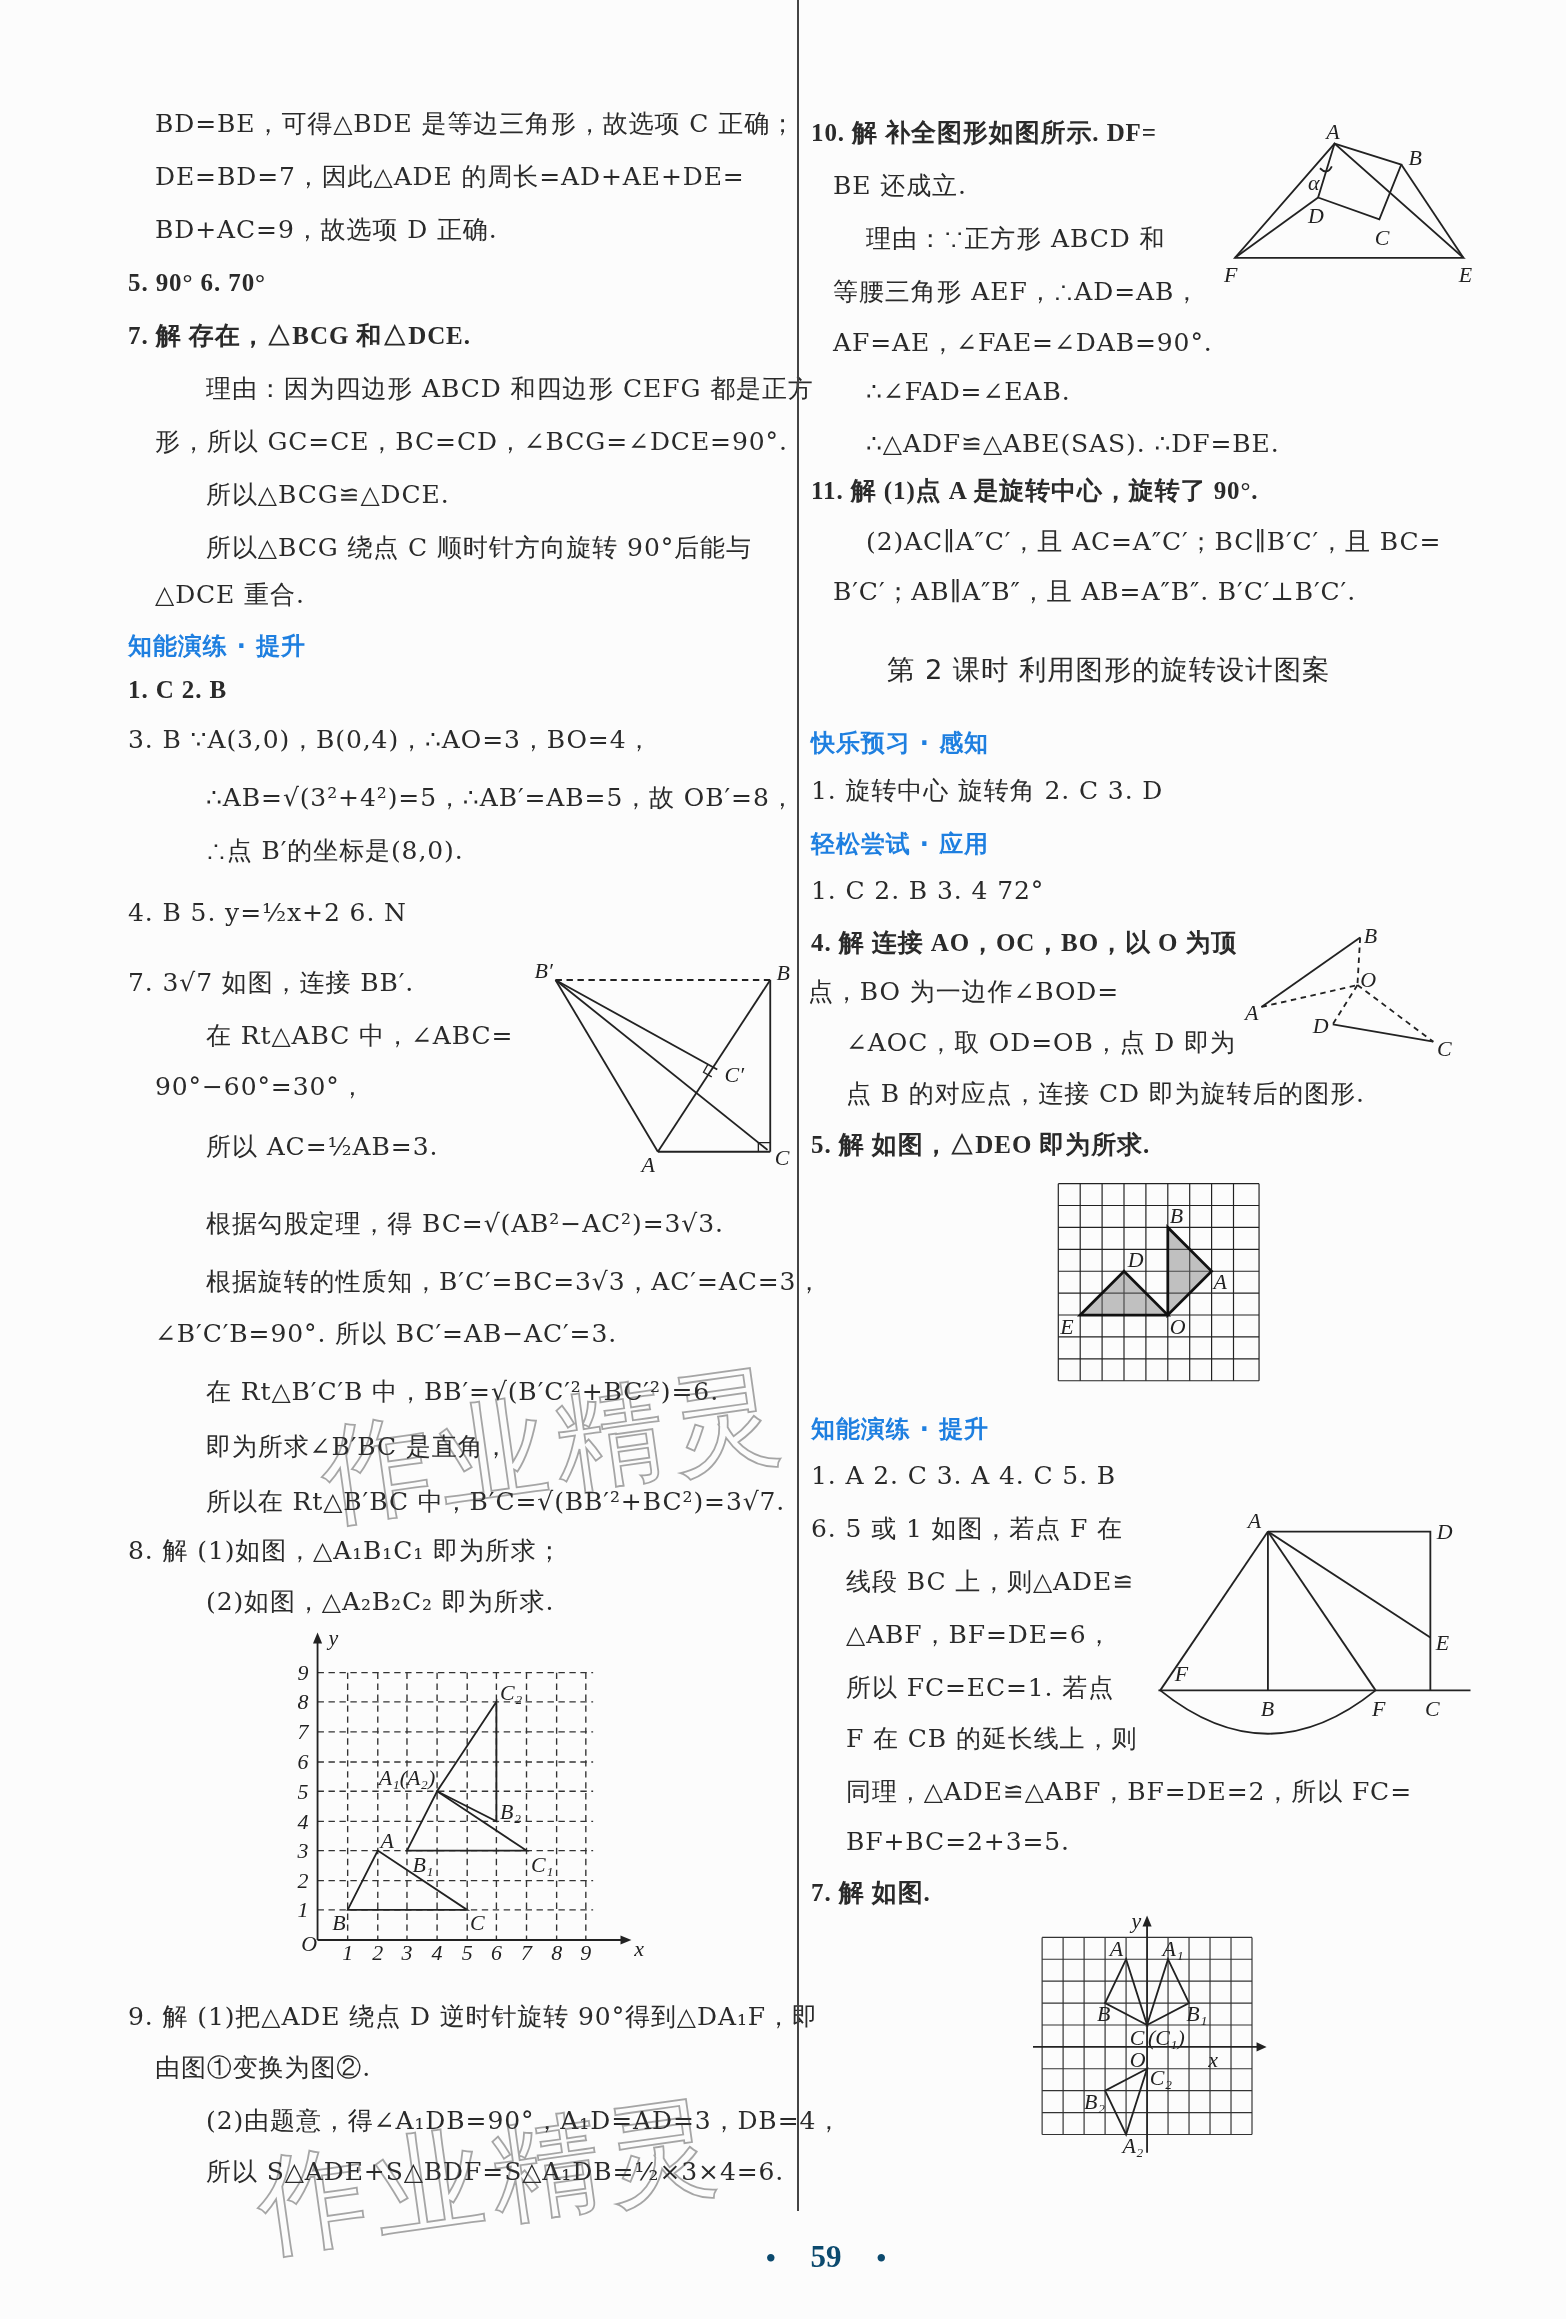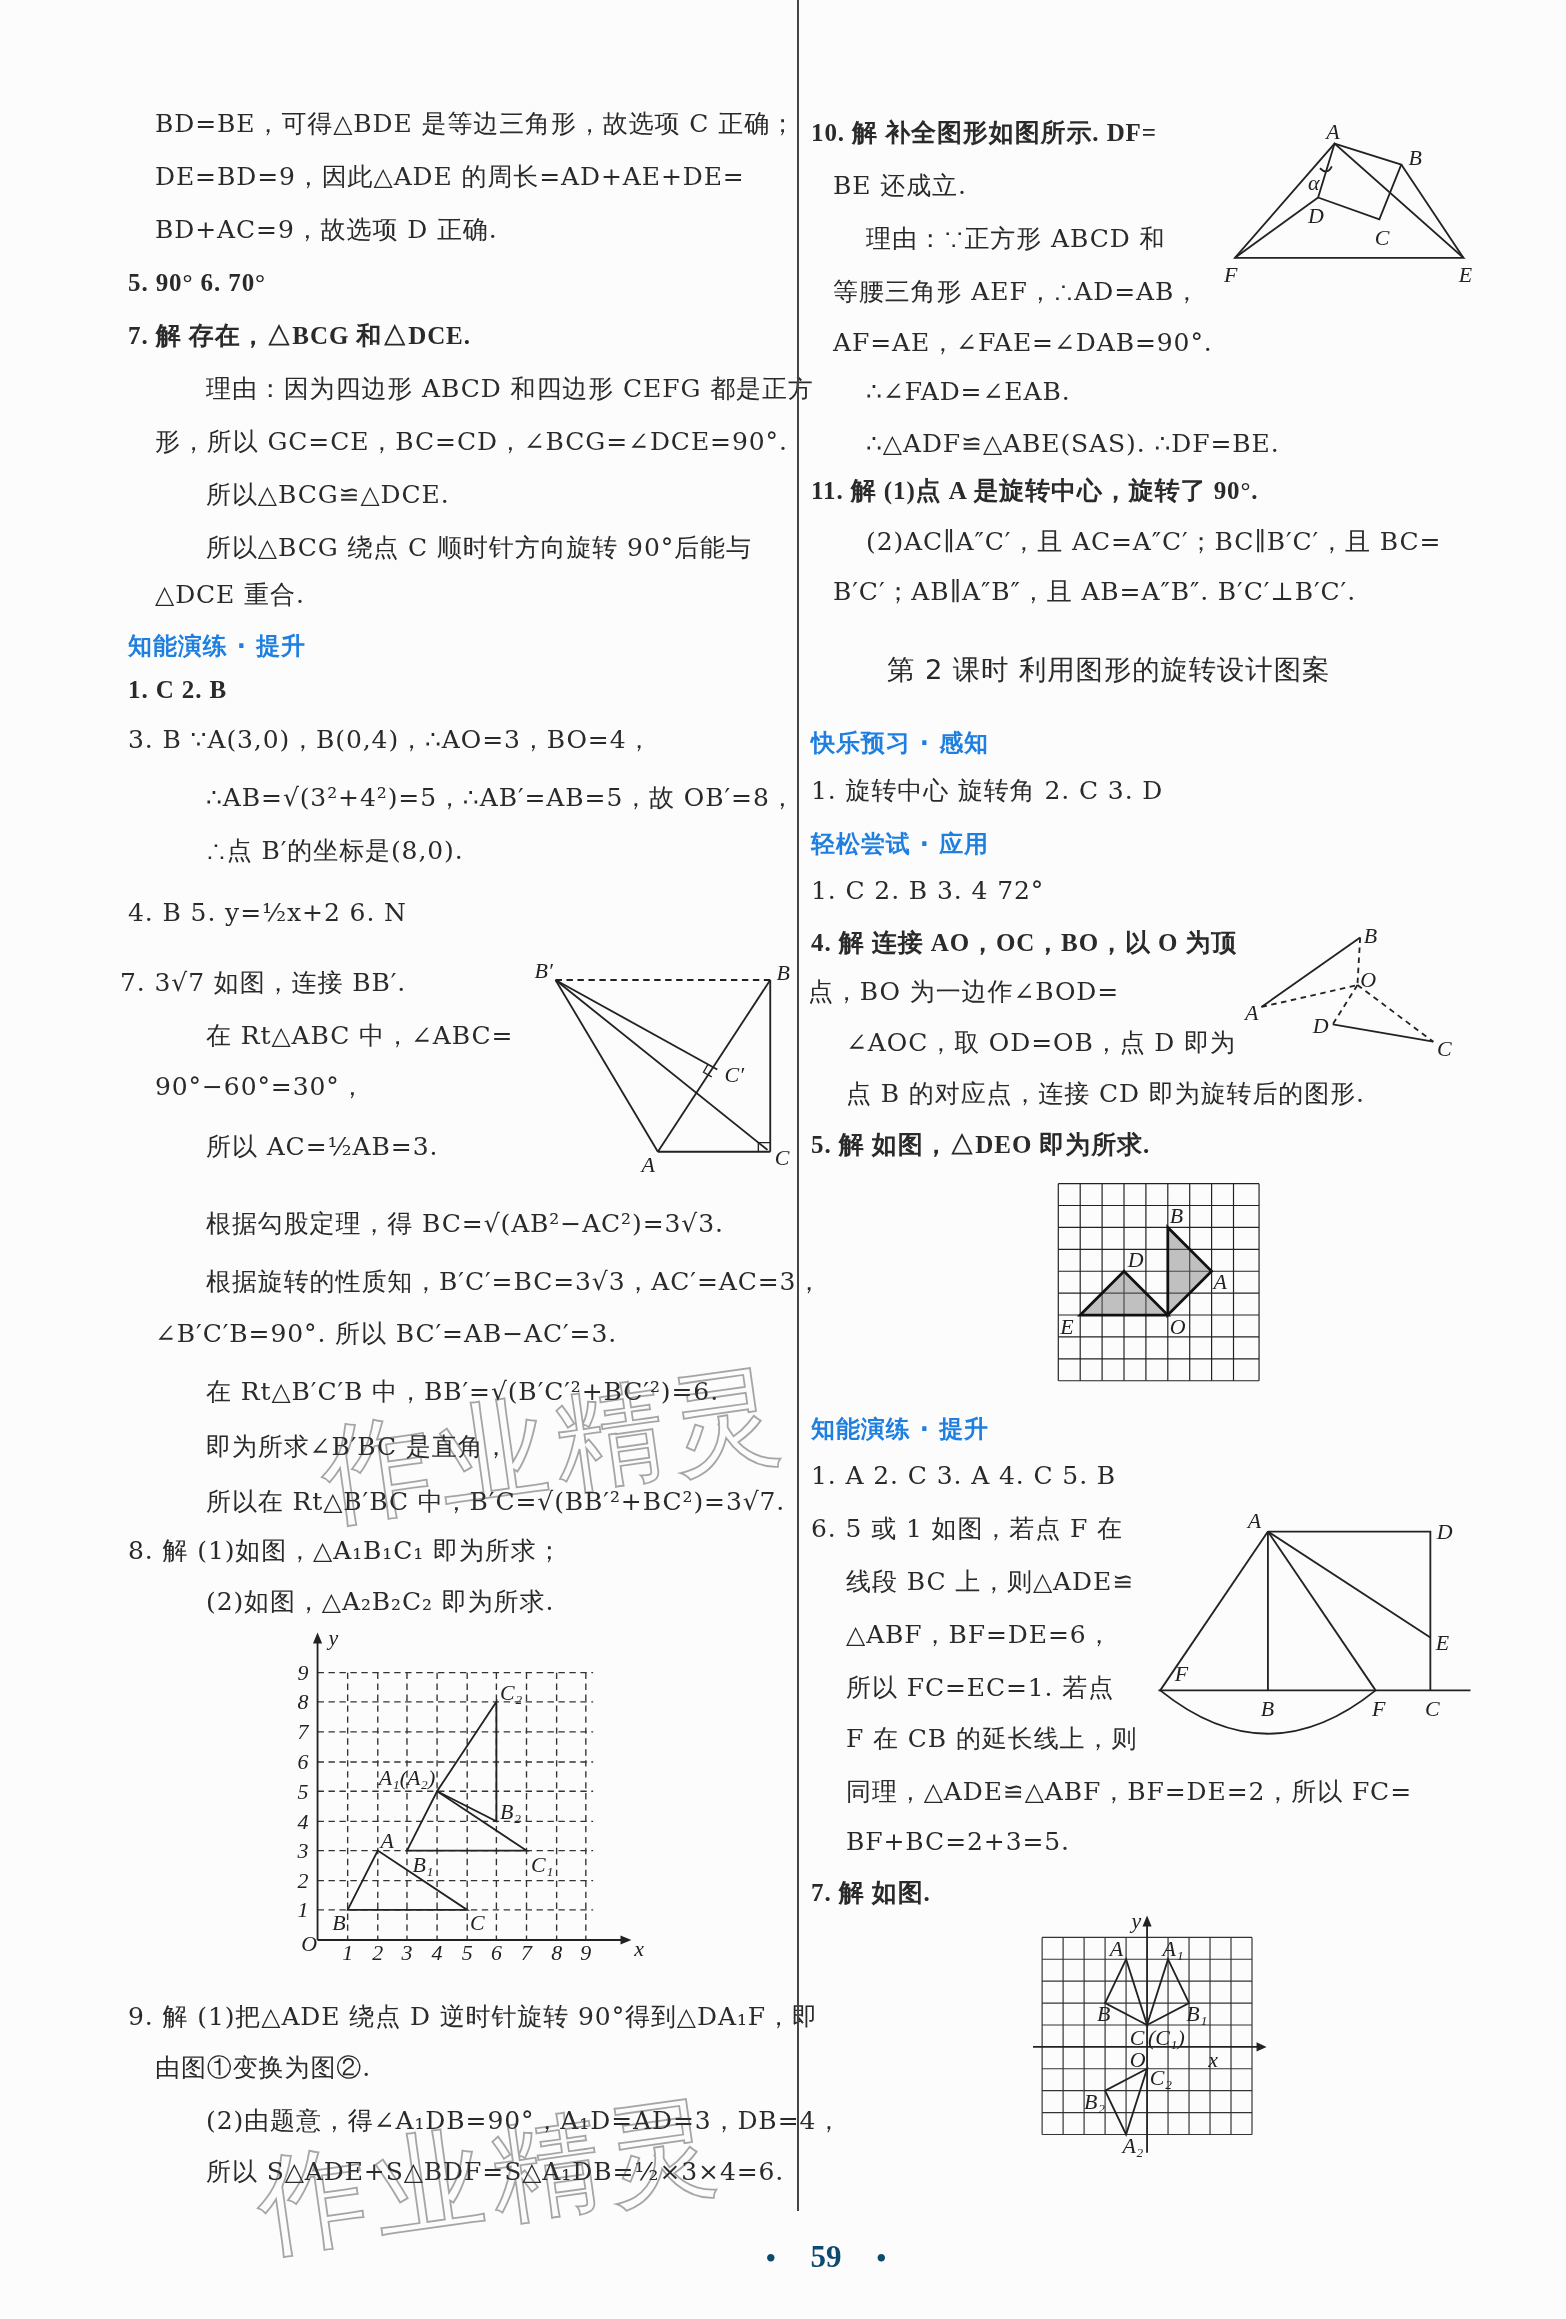--- a/index.html
+++ b/index.html
@@ -14,36 +14,36 @@
   .pagenum .dot{font-size:27.4px;margin:0 35px;}
   svg{position:absolute;overflow:visible;}
   svg text{font-family:"Liberation Serif",serif;font-style:italic;font-size:24px;fill:#222;}
   .wm{position:absolute;font-family:"DejaVu Sans",sans-serif;font-size:110px;color:transparent;
       -webkit-text-stroke:1.8px rgba(60,60,60,0.45);transform:rotate(-8deg);letter-spacing:7.3px;pointer-events:none;}
 </style>
 </head>
 <body>
 
 <div class="line" style="left:155px;top:108px">BD=BE，可得△BDE 是等边三角形，故选项 C 正确；</div>
-<div class="line" style="left:155px;top:161px">DE=BD=9，因此△ADE 的周长=AD+AE+DE=</div>
+<div class="line" style="left:155px;top:161px">DE=BD=7，因此△ADE 的周长=AD+AE+DE=</div>
 <div class="line" style="left:155px;top:214px">BD+AC=9，故选项 D 正确.</div>
 <div class="line num" style="left:128px;top:267px">5. 90°   6. 70°</div>
 <div class="line num" style="left:128px;top:320px">7. 解 存在，△BCG 和△DCE.</div>
 <div class="line" style="left:206px;top:373px">理由：因为四边形 ABCD 和四边形 CEFG 都是正方</div>
 <div class="line" style="left:155px;top:426px">形，所以 GC=CE，BC=CD，∠BCG=∠DCE=90°.</div>
 <div class="line" style="left:206px;top:479px">所以△BCG≌△DCE.</div>
 <div class="line" style="left:206px;top:532px">所以△BCG 绕点 C 顺时针方向旋转 90°后能与</div>
 <div class="line" style="left:155px;top:579px">△DCE 重合.</div>
 <div class="sec" style="left:128px;top:630px">知能演练 · 提升</div>
 <div class="line num" style="left:128px;top:674px">1. C   2. B</div>
 <div class="line" style="left:128px;top:724px">3. B  ∵A(3,0)，B(0,4)，∴AO=3，BO=4，</div>
 <div class="line" style="left:206px;top:782px">∴AB=√(3²+4²)=5，∴AB′=AB=5，故 OB′=8，</div>
 <div class="line" style="left:206px;top:835px">∴点 B′的坐标是(8,0).</div>
 <div class="line" style="left:128px;top:897px">4. B   5. y=½x+2   6. N</div>
-<div class="line" style="left:120px;top:967px">7. 3√7   如图，连接 BB′.</div>
+<div class="line" style="left:128px;top:967px">7. 3√7   如图，连接 BB′.</div>
 <div class="line" style="left:206px;top:1020px">在 Rt△ABC 中，∠ABC=</div>
 <div class="line" style="left:155px;top:1071px">90°−60°=30°，</div>
 <div class="line" style="left:206px;top:1131px">所以 AC=½AB=3.</div>
 <div class="line" style="left:206px;top:1208px">根据勾股定理，得 BC=√(AB²−AC²)=3√3.</div>
 <div class="line" style="left:206px;top:1266px">根据旋转的性质知，B′C′=BC=3√3，AC′=AC=3，</div>
 <div class="line" style="left:155px;top:1318px">∠B′C′B=90°. 所以 BC′=AB−AC′=3.</div>
 <div class="line" style="left:206px;top:1376px">在 Rt△B′C′B 中，BB′=√(B′C′²+BC′²)=6.</div>
 <div class="line" style="left:206px;top:1431px">即为所求∠B′BC 是直角，</div>
 <div class="line" style="left:206px;top:1486px">所以在 Rt△B′BC 中，B′C=√(BB′²+BC²)=3√7.</div>
 <div class="line" style="left:128px;top:1535px">8. 解 (1)如图，△A₁B₁C₁ 即为所求；</div>

